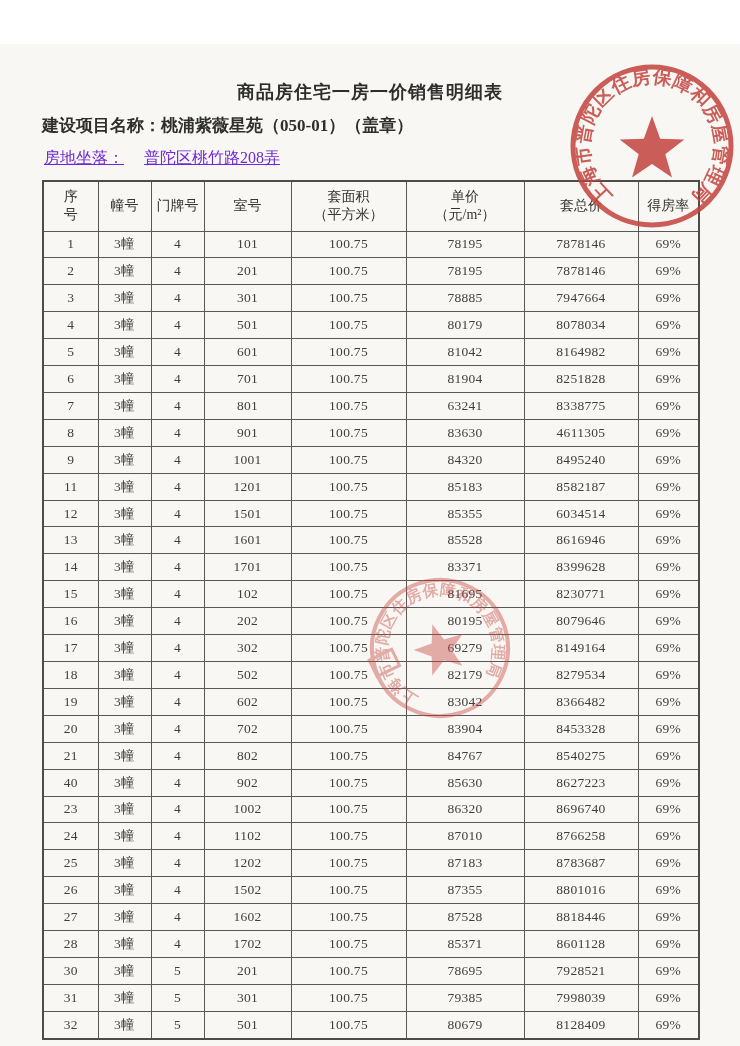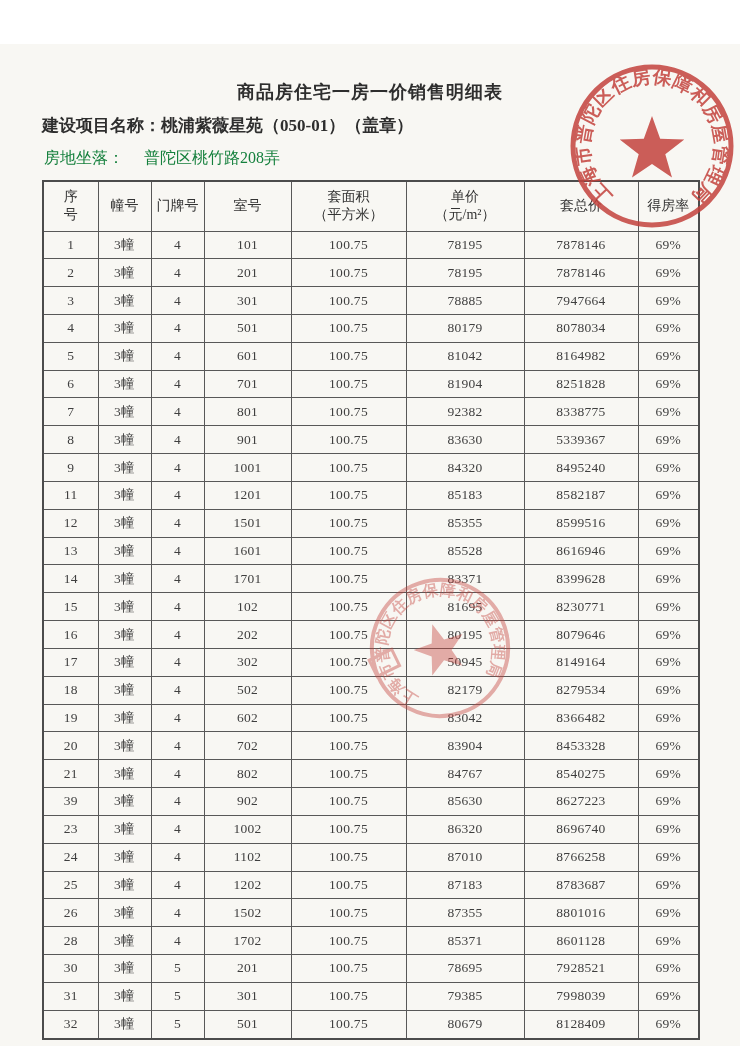--- a/index.html
+++ b/index.html
@@ -16,21 +16,21 @@
     position:absolute;left:42px;top:36px;width:656px;
     text-align:center;font-size:18px;font-weight:bold;color:#2e2e2e;
     letter-spacing:1px;
   }
   .doc-subtitle{
     position:absolute;left:42px;top:70px;width:656px;
     text-align:left;font-size:17px;font-weight:bold;color:#2e2e2e;
   }
   .address-line{
     position:absolute;left:44px;top:104px;
-    font-size:16px;color:#15803d;
+    font-size:16px;color:#6d28d9;text-decoration:underline;
   }
   .address-line .addr-value{margin-left:20px;}
   table.price-table{
     position:absolute;left:42px;top:136px;
     width:656px;height:860px;
     border-collapse:collapse;table-layout:fixed;
     background:transparent;
   }
   .price-table th,.price-table td{
     border:1px solid #585858;
@@ -168,32 +168,32 @@
           <td>81904</td>
           <td>8251828</td>
           <td>69%</td>
         </tr>
         <tr>
           <td>7</td>
           <td>3幢</td>
           <td>4</td>
           <td>801</td>
           <td>100.75</td>
-          <td>92382</td>
+          <td>63241</td>
           <td>8338775</td>
           <td>69%</td>
         </tr>
         <tr>
           <td>8</td>
           <td>3幢</td>
           <td>4</td>
           <td>901</td>
           <td>100.75</td>
           <td>83630</td>
-          <td>5339367</td>
+          <td>4611305</td>
           <td>69%</td>
         </tr>
         <tr>
           <td>9</td>
           <td>3幢</td>
           <td>4</td>
           <td>1001</td>
           <td>100.75</td>
           <td>84320</td>
           <td>8495240</td>
@@ -209,21 +209,21 @@
           <td>8582187</td>
           <td>69%</td>
         </tr>
         <tr>
           <td>12</td>
           <td>3幢</td>
           <td>4</td>
           <td>1501</td>
           <td>100.75</td>
           <td>85355</td>
-          <td>8599516</td>
+          <td>6034514</td>
           <td>69%</td>
         </tr>
         <tr>
           <td>13</td>
           <td>3幢</td>
           <td>4</td>
           <td>1601</td>
           <td>100.75</td>
           <td>85528</td>
           <td>8616946</td>
@@ -258,21 +258,21 @@
           <td>80195</td>
           <td>8079646</td>
           <td>69%</td>
         </tr>
         <tr>
           <td>17</td>
           <td>3幢</td>
           <td>4</td>
           <td>302</td>
           <td>100.75</td>
-          <td>50945</td>
+          <td>69279</td>
           <td>8149164</td>
           <td>69%</td>
         </tr>
         <tr>
           <td>18</td>
           <td>3幢</td>
           <td>4</td>
           <td>502</td>
           <td>100.75</td>
           <td>82179</td>
@@ -303,21 +303,21 @@
           <td>21</td>
           <td>3幢</td>
           <td>4</td>
           <td>802</td>
           <td>100.75</td>
           <td>84767</td>
           <td>8540275</td>
           <td>69%</td>
         </tr>
         <tr>
-          <td>39</td>
+          <td>40</td>
           <td>3幢</td>
           <td>4</td>
           <td>902</td>
           <td>100.75</td>
           <td>85630</td>
           <td>8627223</td>
           <td>69%</td>
         </tr>
         <tr>
           <td>23</td>
@@ -350,20 +350,30 @@
           <td>69%</td>
         </tr>
         <tr>
           <td>26</td>
           <td>3幢</td>
           <td>4</td>
           <td>1502</td>
           <td>100.75</td>
           <td>87355</td>
           <td>8801016</td>
+          <td>69%</td>
+        </tr>
+        <tr>
+          <td>27</td>
+          <td>3幢</td>
+          <td>4</td>
+          <td>1602</td>
+          <td>100.75</td>
+          <td>87528</td>
+          <td>8818446</td>
           <td>69%</td>
         </tr>
         <tr>
           <td>28</td>
           <td>3幢</td>
           <td>4</td>
           <td>1702</td>
           <td>100.75</td>
           <td>85371</td>
           <td>8601128</td>

